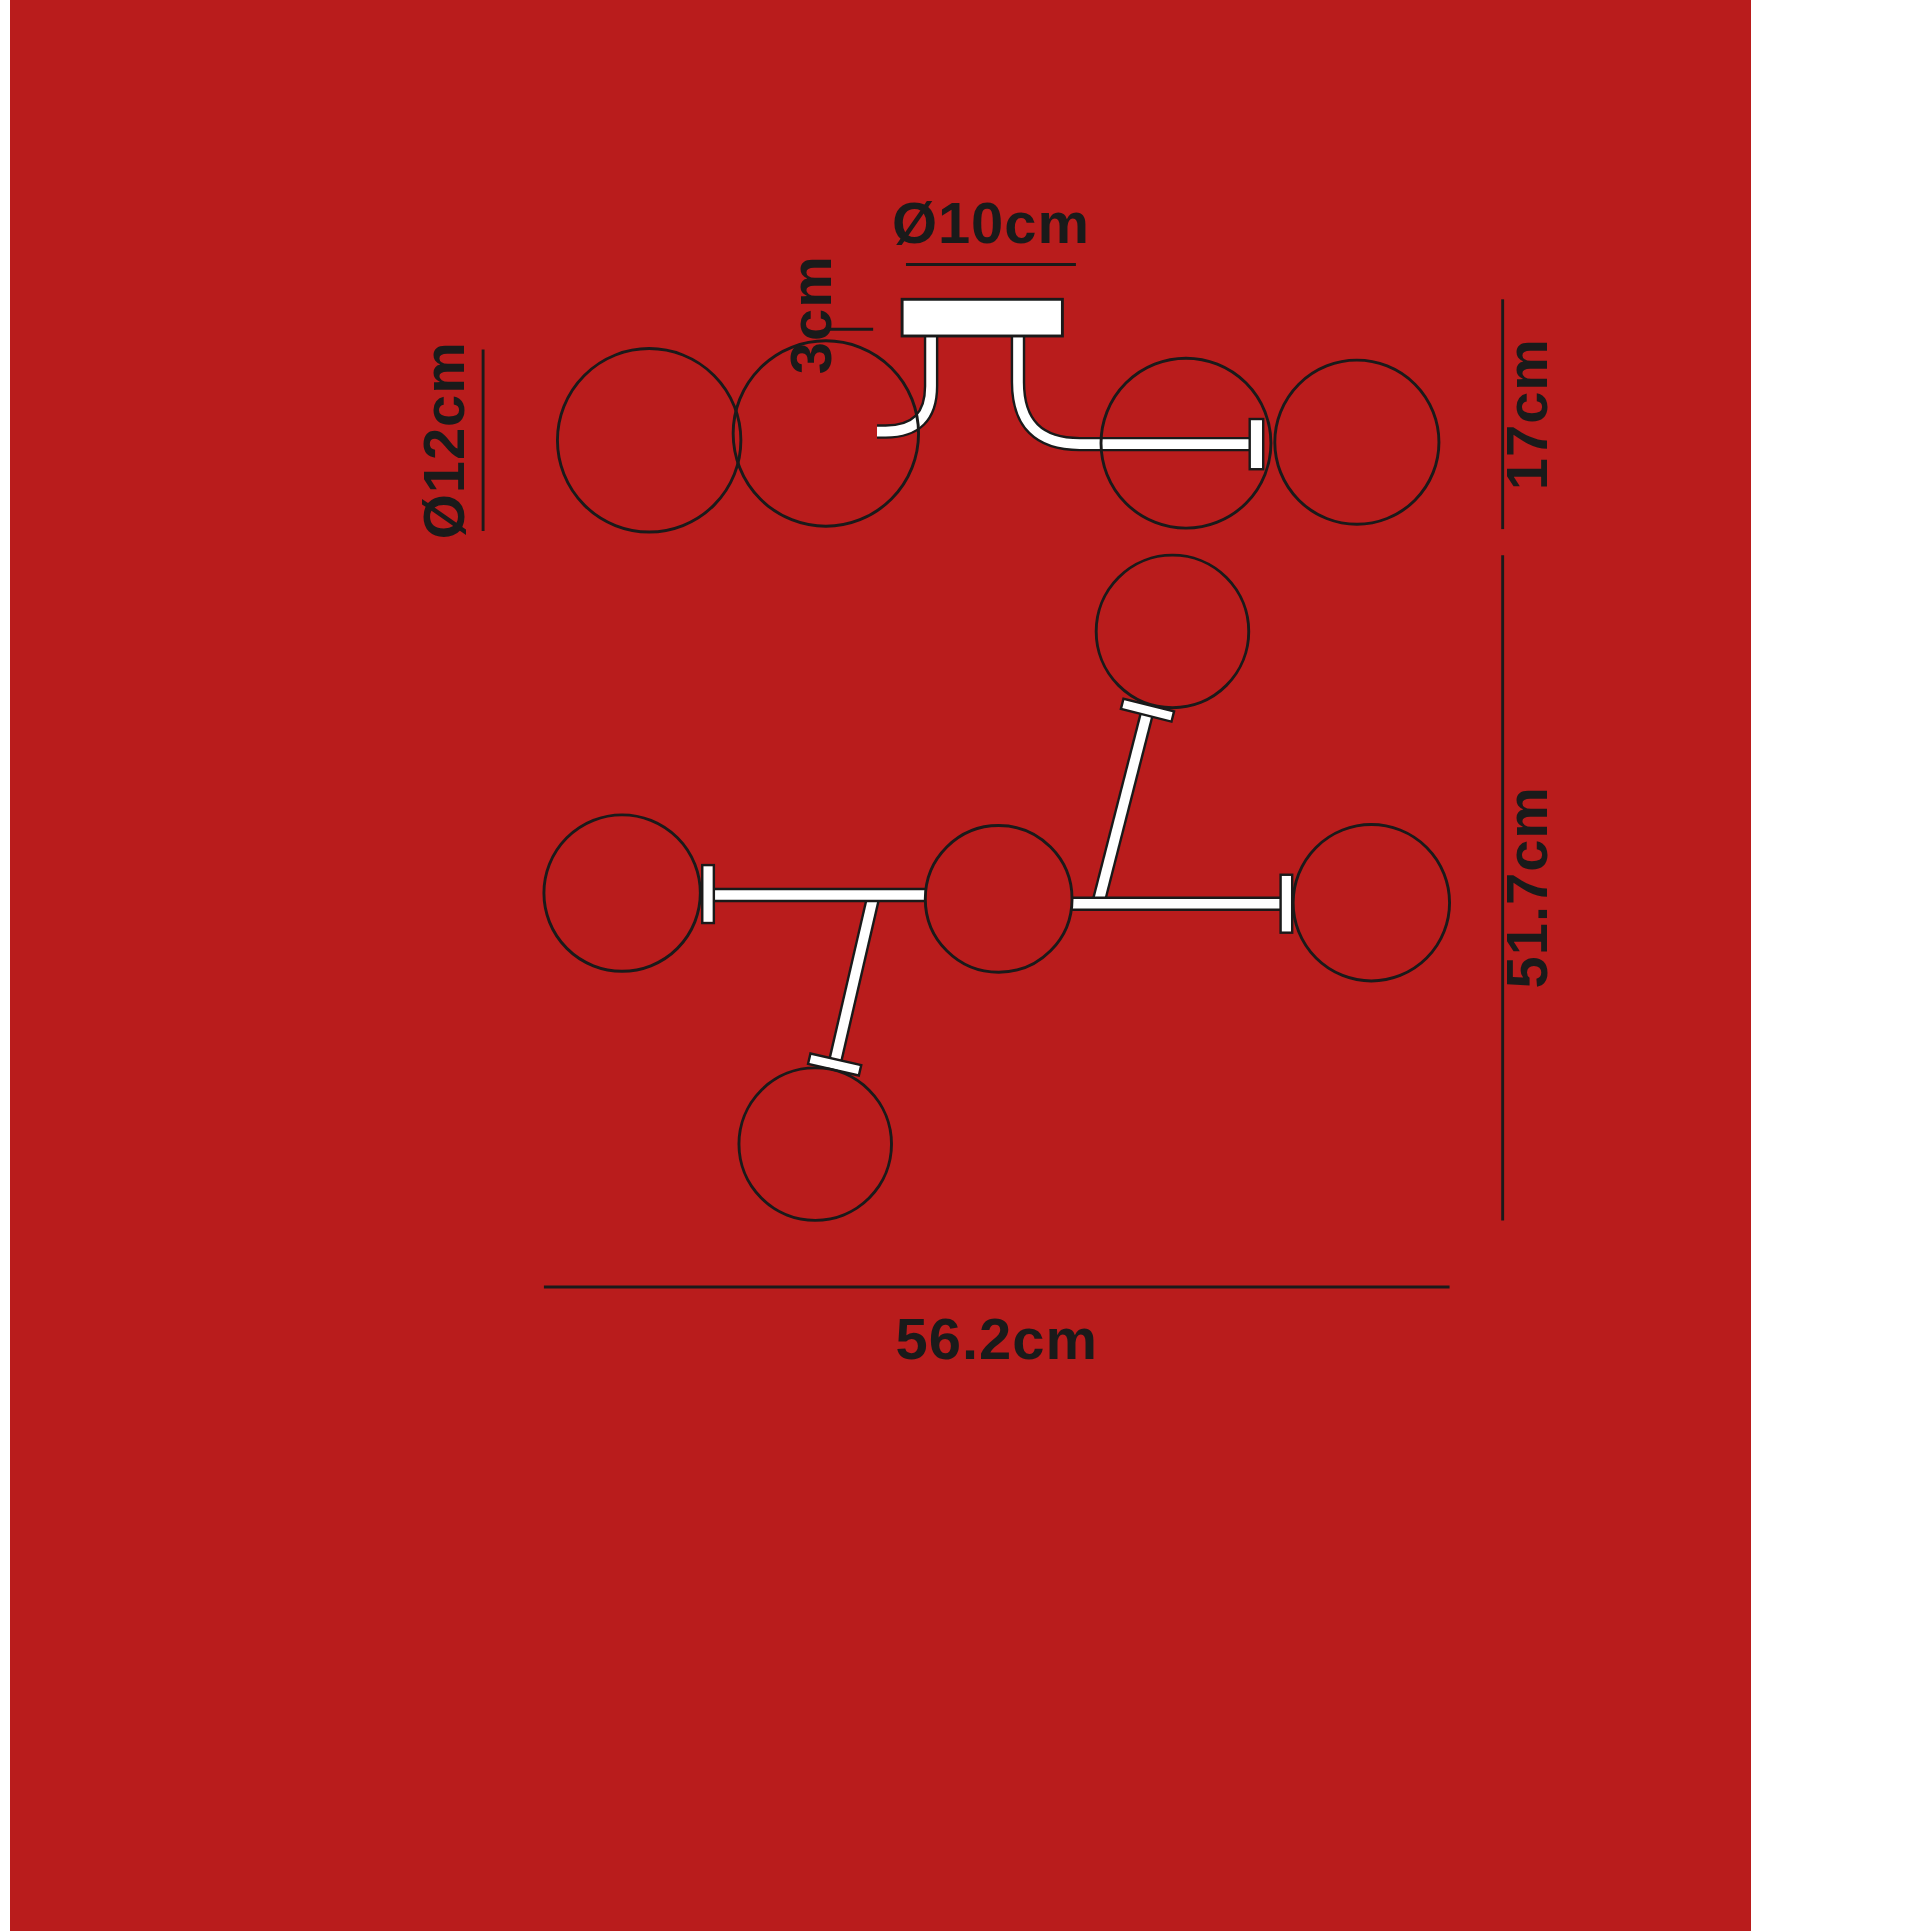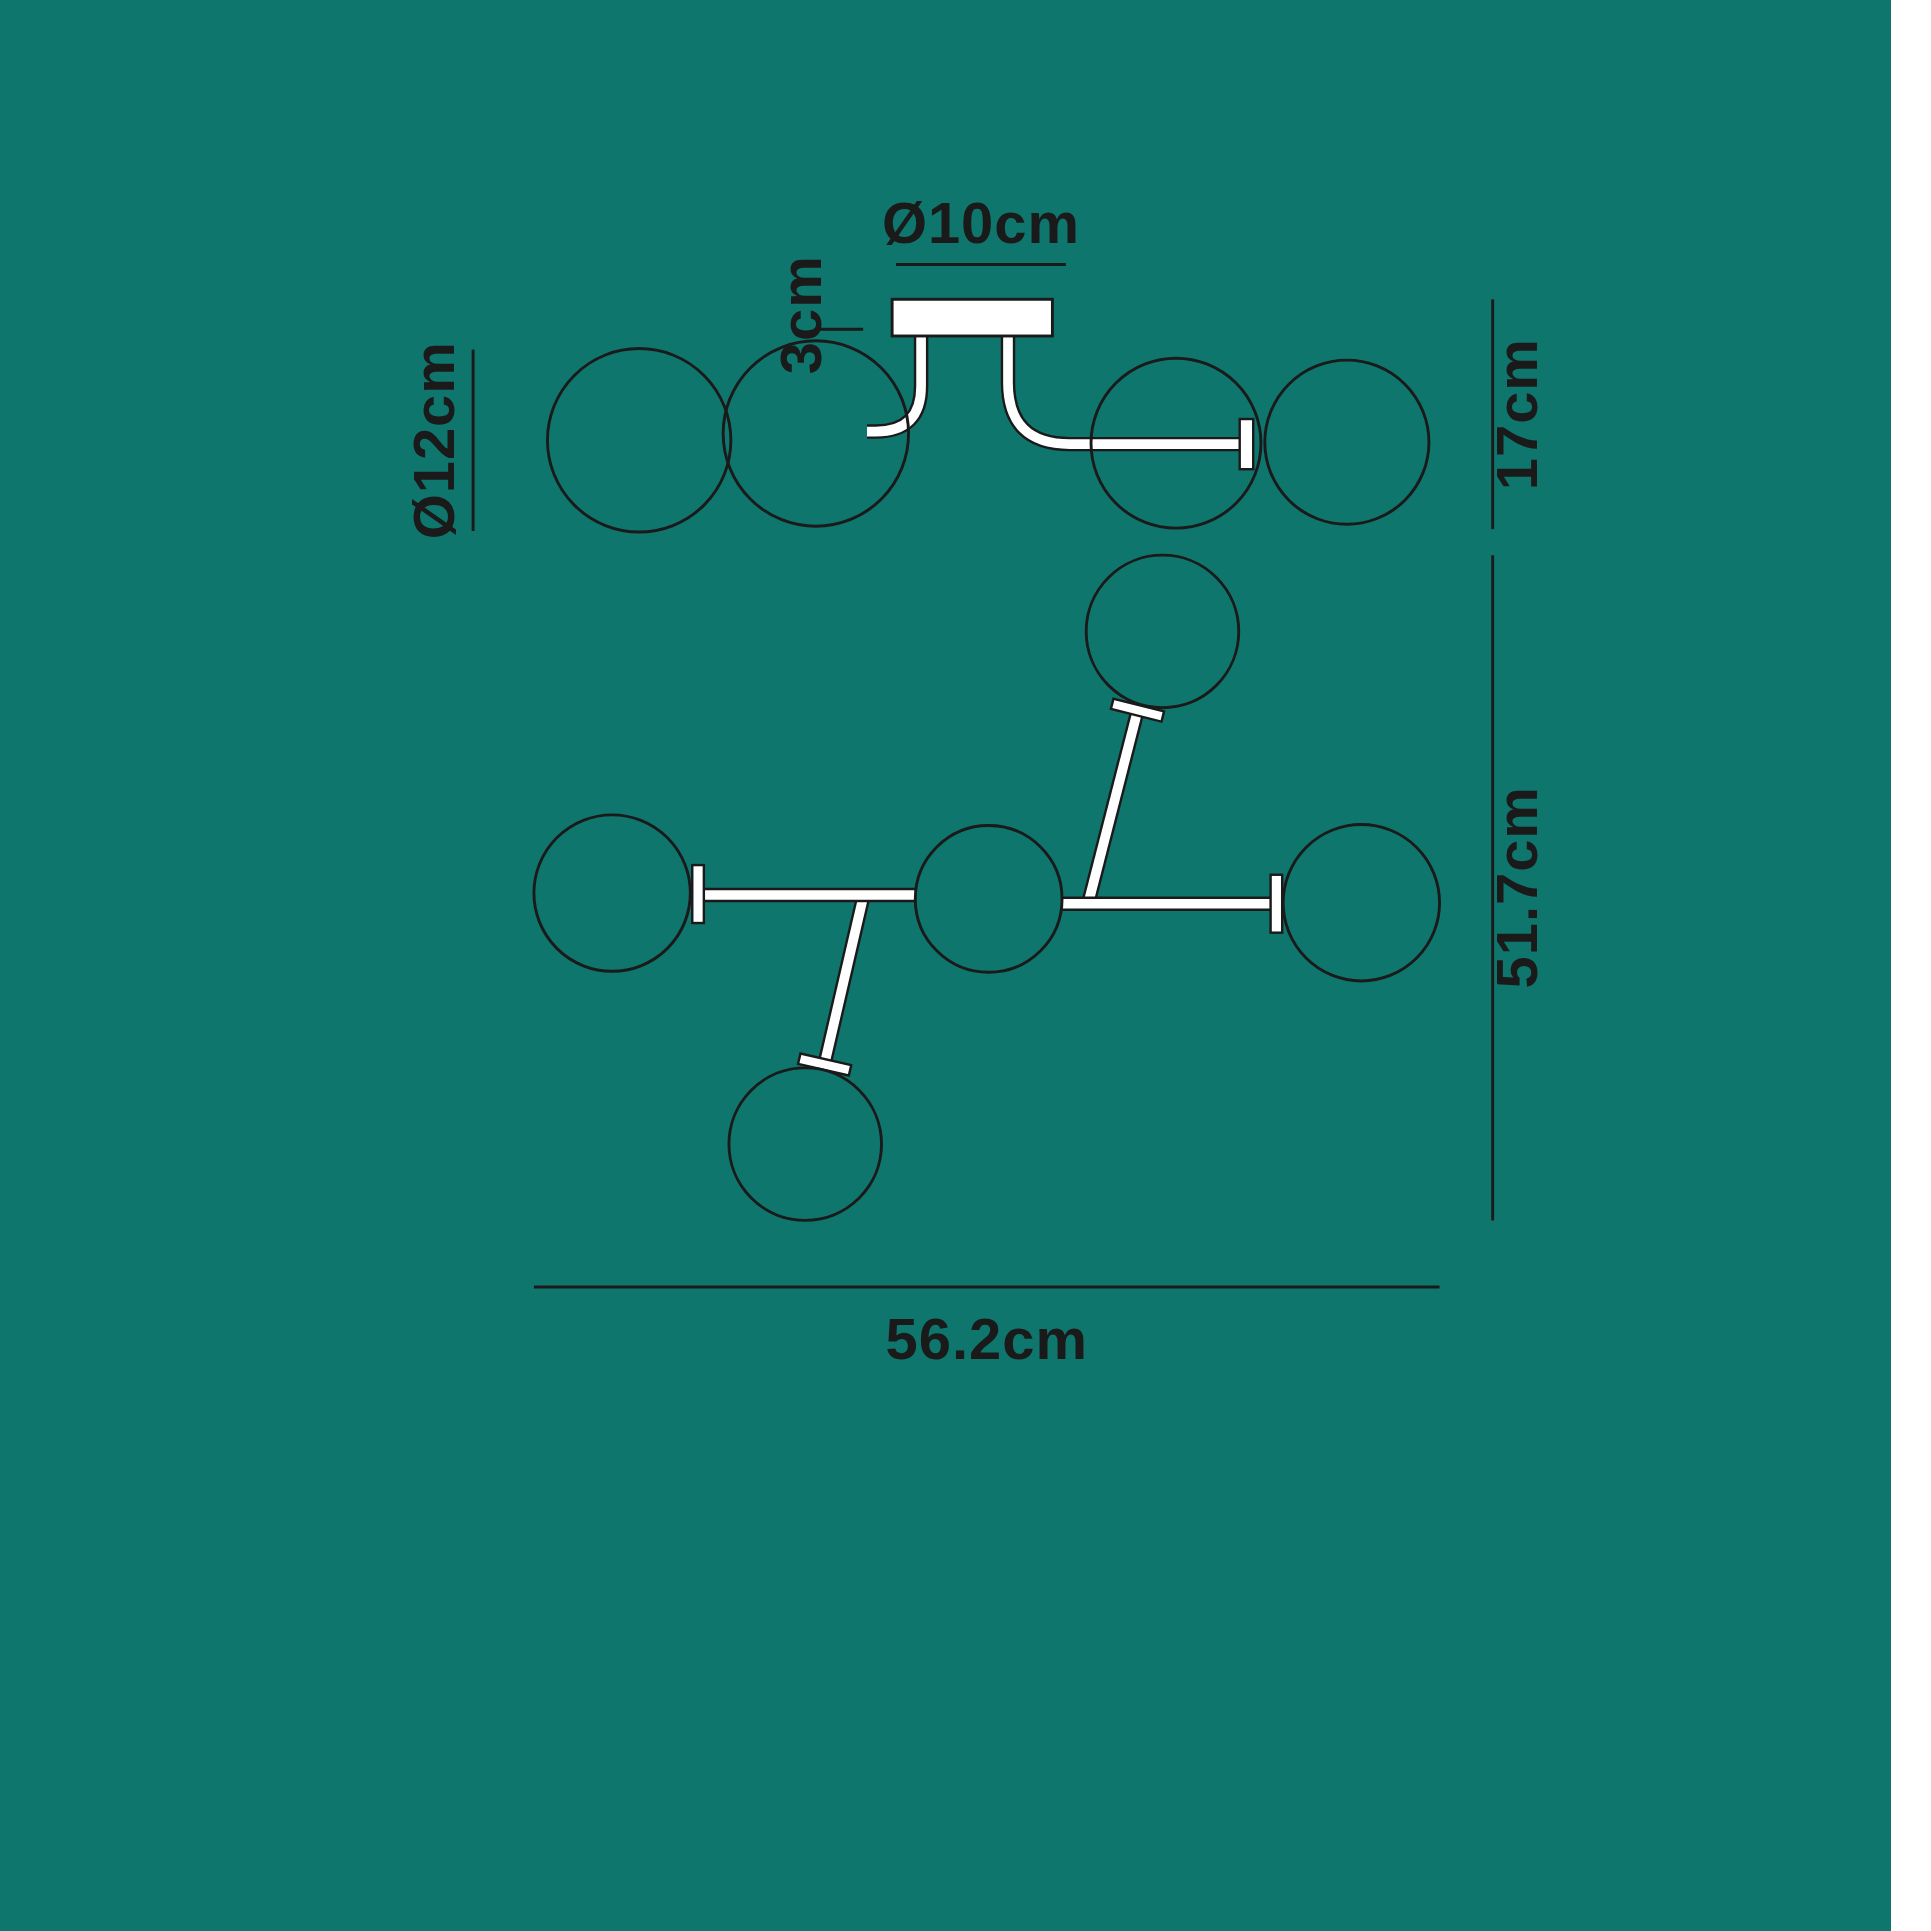--- a/index.html
+++ b/index.html
@@ -1,16 +1,16 @@
 <!DOCTYPE html>
 <html><head>
 <meta charset="utf-8">
 <style>
   html,body{margin:0;padding:0;background:#ffffff;}
-  .stage{width:1891px;height:1931px;background:#0f766e;position:relative;}
+  .stage{width:1741px;height:1931px;background:#b91c1c;position:relative;margin-left:10px;}
   svg{display:block;}
   .outline{fill:none;stroke:#1a1a1a;stroke-width:3;}
   .tube-o{fill:none;stroke:#1a1a1a;stroke-width:15;stroke-linecap:butt;}
   .tube-i{fill:none;stroke:#ffffff;stroke-width:10;stroke-linecap:butt;}
   .plate{fill:#ffffff;stroke:#1a1a1a;stroke-width:2.5;}
   .canopy{fill:#ffffff;stroke:#1a1a1a;stroke-width:3;}
   .dim-line{fill:none;stroke:#1a1a1a;stroke-width:3;}
   .dim-label{font-family:"Liberation Sans",sans-serif;font-weight:600;font-size:60px;
              fill:#1a1a1a;letter-spacing:1px;}
 </style>

